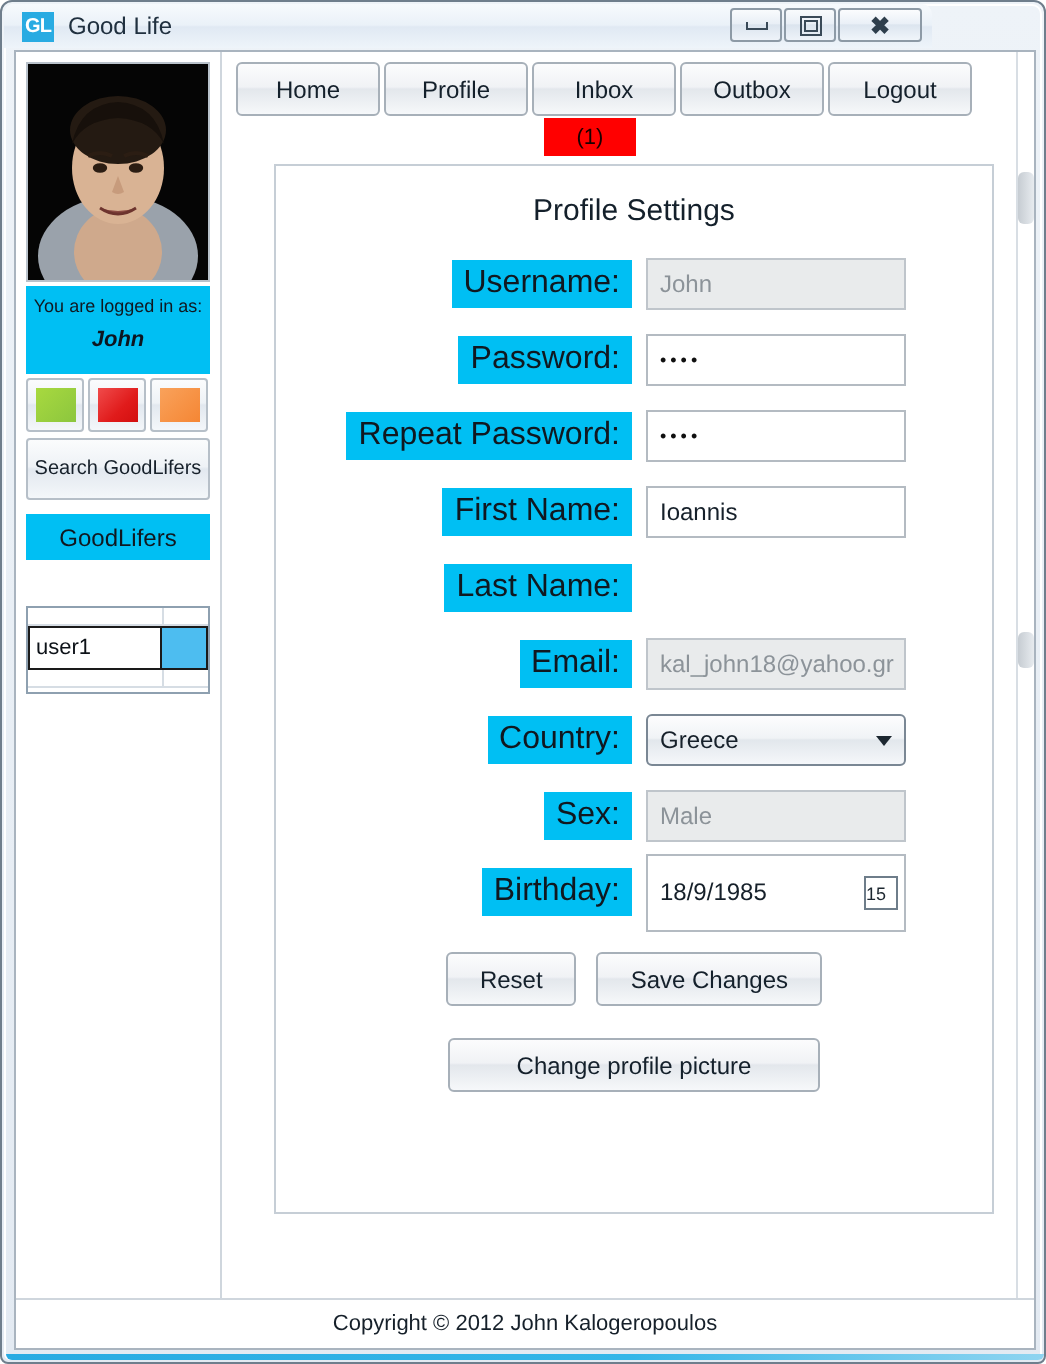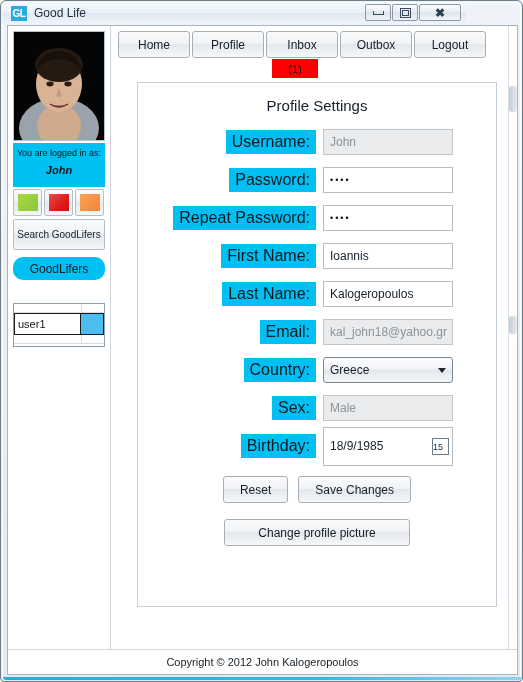--- a/index.html
+++ b/index.html
@@ -188,21 +188,20 @@
   .goodlifers-hdr {
     position: absolute;
     left: 5px; top: 254px;
     width: 92px; height: 23px;
     background: #00BFF3;
     font-size: 12px;
     color: #101820;
     display: flex; align-items: center; justify-content: center;
     box-sizing: border-box;
     font-family: "Liberation Sans", sans-serif;
-    border-radius: 10px;
   }
   .goodlifers-hdr.shift { top: 231px; }
 
   .grid {
     position: absolute;
     left: 5px; top: 277px;
     width: 92px; height: 44px;
     background: #ffffff;
     border: 1px solid #8ea0b0;
     box-sizing: border-box;
@@ -575,21 +574,20 @@
             <div class="flabel-wrap">
               <span class="flabel">First Name:</span>
             </div>
             <div class="finput">Ioannis</div>
           </div>
 
           <div class="frow">
             <div class="flabel-wrap">
               <span class="flabel">Last Name:</span>
             </div>
-            <div class="finput">Kalogeropoulos</div>
           </div>
 
           <div class="frow">
             <div class="flabel-wrap">
               <span class="flabel">Email:</span>
             </div>
             <div class="finput disabled">kal_john18@yahoo.gr</div>
           </div>
 
           <div class="frow">

